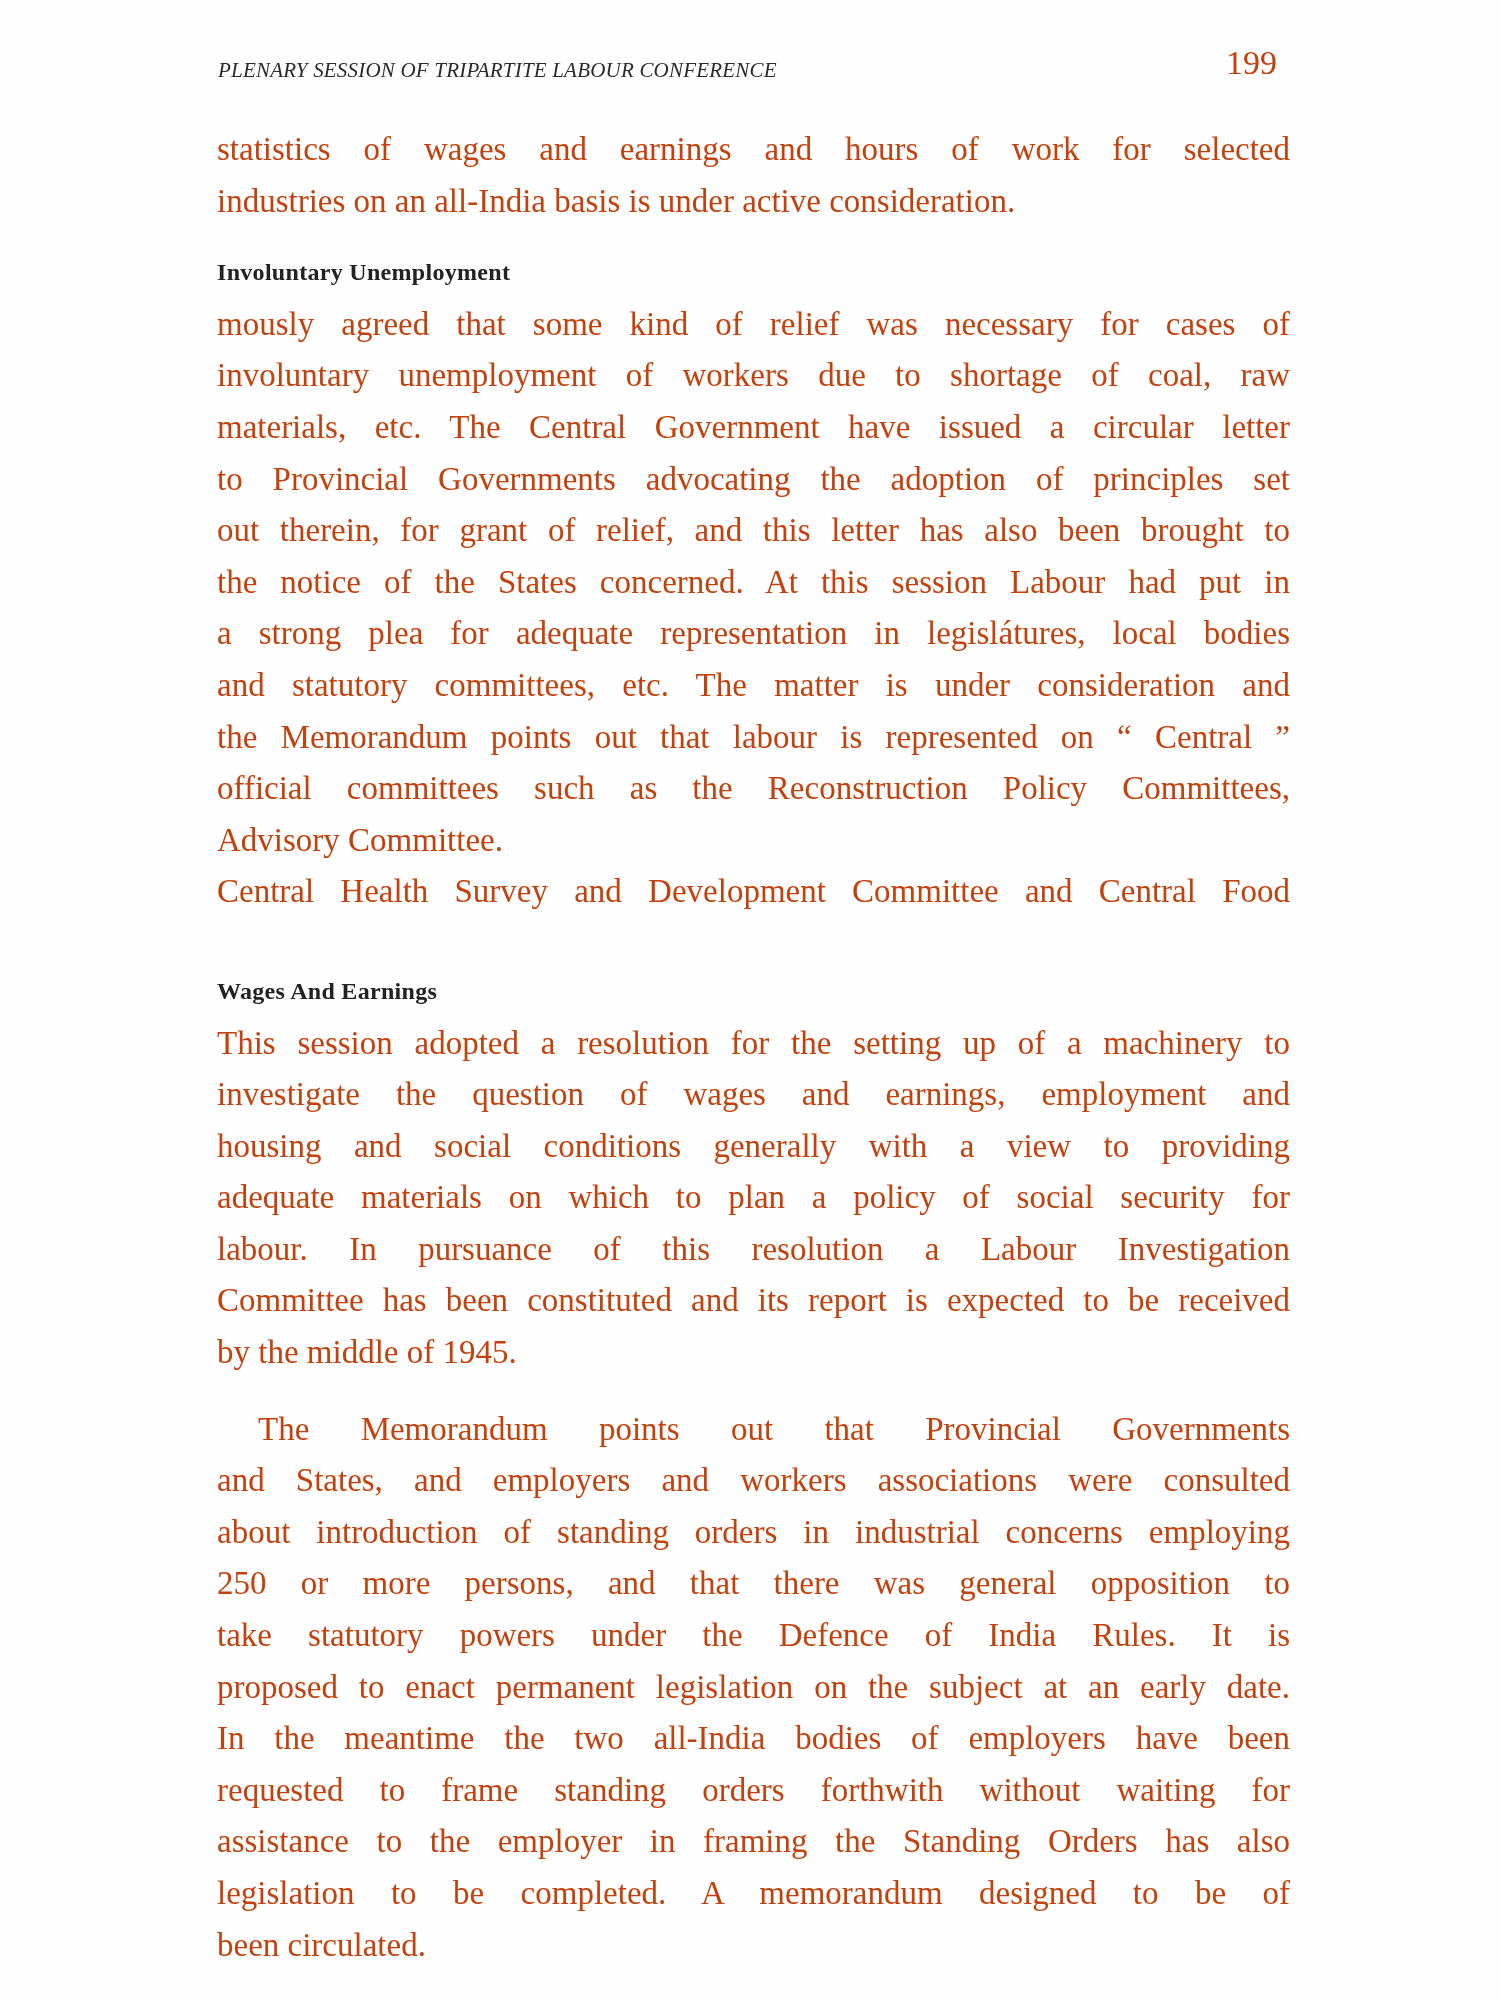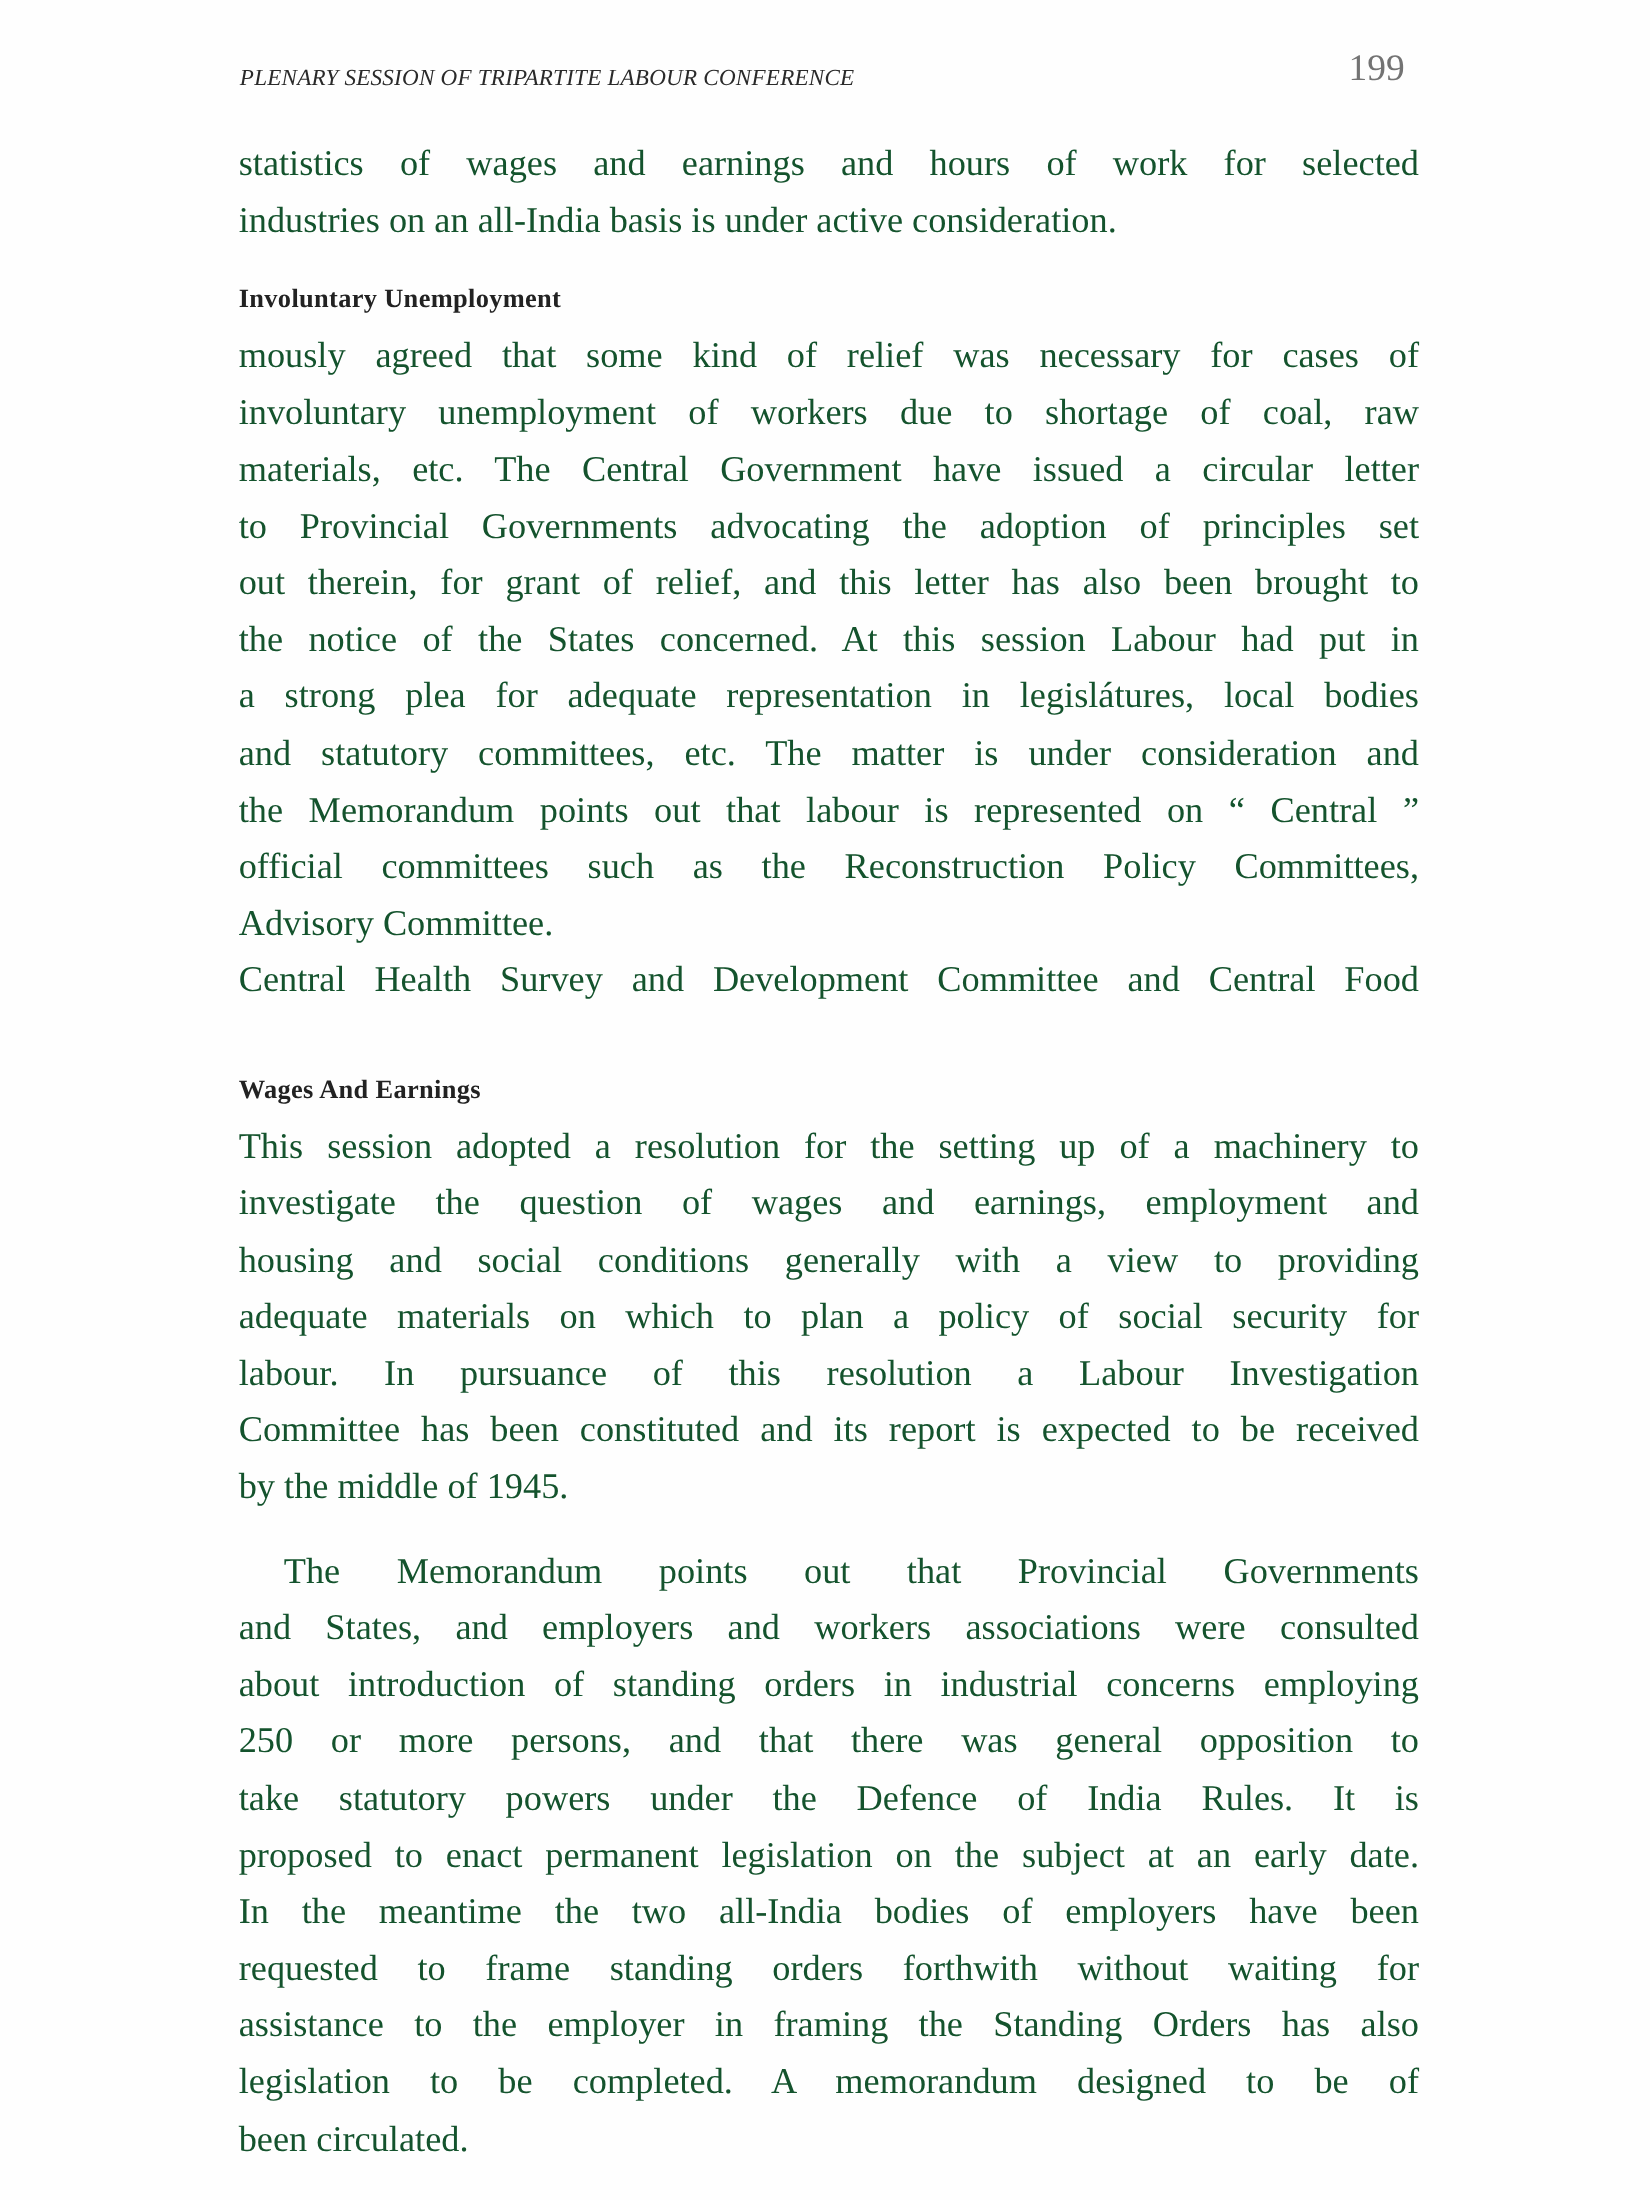--- a/index.html
+++ b/index.html
@@ -1,24 +1,24 @@
 <!DOCTYPE html>
 <html><head>
 <meta charset="utf-8">
 <style>
   html, body { margin: 0; padding: 0; background: #ffffff; }
   body { width: 1500px; height: 2000px; position: relative; overflow: hidden;
          font-family: "Liberation Serif", "DejaVu Serif", serif; color: #1f1f1f; }
   .page { position: absolute; left: 0; top: 0; width: 1500px; height: 2000px; background: #fefefe; }
   .running-head { position: absolute; left: 218px; top: 58px; font-size: 21px; font-style: italic;
                   letter-spacing: 0.2px; color: #2a2a2a; text-transform: uppercase; }
-  .page-number { position: absolute; left: 1226px; top: 44px; font-size: 34px; color: #737373; }
+  .page-number { position: absolute; left: 1226px; top: 44px; font-size: 34px; color: #c2410c; }
   .body { position: absolute; left: 217px; top: 124px; width: 1073px; }
   .line { display: block; font-size: 33px; line-height: 51.6px; height: 51.6px; white-space: nowrap;
-          text-align: justify; text-align-last: justify; color: #14532d; }
+          text-align: justify; text-align-last: justify; color: #c2410c; }
   .line.last { text-align-last: left; }
   .indent { padding-left: 41px; }
   .heading { font-size: 24px; font-weight: bold; line-height: 51.6px; height: 51.6px; color: #222;
              letter-spacing: 0.3px; }
   .gap-sm { height: 20px; }
   .gap-lg { height: 48px; }
   .gap-md { height: 25px; }
 </style>
 </head>
 <body>

